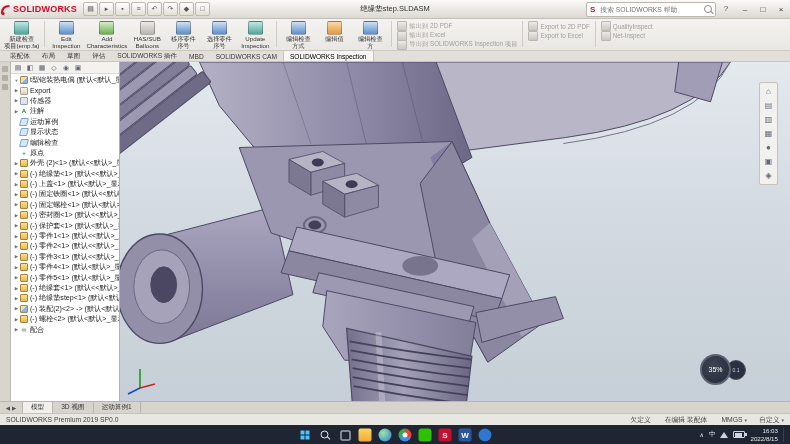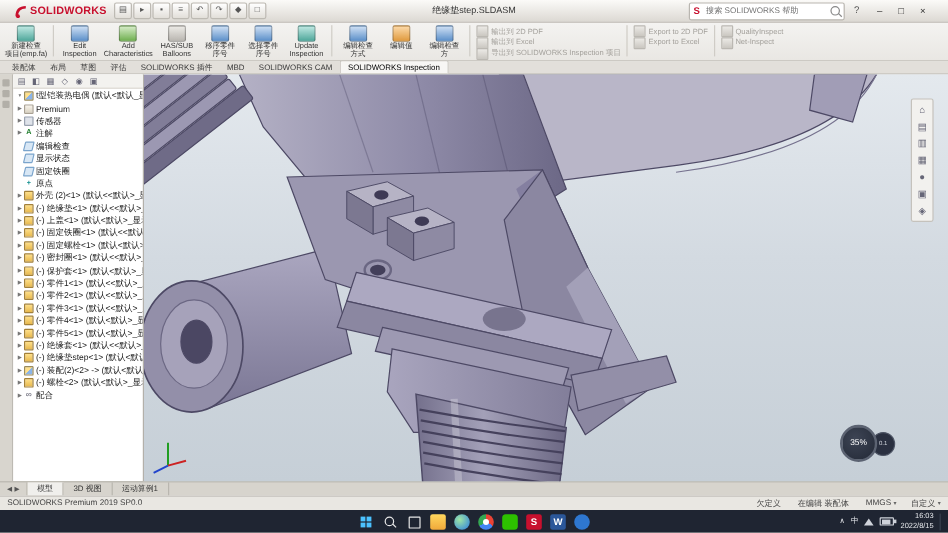--- a/index.html
+++ b/index.html
@@ -1,20 +1,20 @@
 <!DOCTYPE html>
 <html><head>
 <meta charset="utf-8">
 <style>
   html,body{margin:0;padding:0;}
   body{width:790px;height:444px;overflow:hidden;font-family:"Liberation Sans","DejaVu Sans",sans-serif;background:#ece9e4;}
   .app{position:relative;width:790px;height:444px;display:flex;flex-direction:column;}
 
   
-  .titlebar{height:18px;background:linear-gradient(#fbfaf8,#dcd9d3);border-bottom:1px solid #c2bfb9;display:flex;align-items:center;padding:0 12px;position:relative;flex:0 0 18px;}
+  .titlebar{height:18px;background:linear-gradient(#fbfaf8,#dcd9d3);border-bottom:1px solid #c2bfb9;display:flex;align-items:center;padding:0 0;position:relative;flex:0 0 18px;}
   .logo{display:flex;align-items:center;gap:2px;}
   .logo-text{color:#c8102e;font-weight:bold;font-size:9px;letter-spacing:.2px;}
   .qa{display:flex;align-items:center;margin-left:6px;gap:1px;}
   .qa-icon{width:13px;height:12px;border:1px solid #bdbab3;border-radius:2px;background:linear-gradient(#ffffff,#e2dfd9);font-size:7px;color:#555;text-align:center;line-height:11px;}
   .doc-title{position:absolute;left:50%;transform:translateX(-50%);font-size:7.5px;color:#333;white-space:nowrap;}
   .search{margin-left:auto;display:flex;align-items:center;background:#fff;border:1px solid #b9b6b0;border-radius:2px;height:13px;padding:0 3px;gap:3px;width:122px;}
   .search .s-logo{color:#c8102e;font-weight:bold;font-size:8px;}
   .search-input{border:none;outline:none;flex:1;font-size:6.8px;color:#555;min-width:0;font-family:inherit;background:transparent;}
   .mag{width:6px;height:6px;border:1.2px solid #888;border-radius:50%;position:relative;flex:0 0 auto;}
   .mag::after{content:"";position:absolute;width:4px;height:1.2px;background:#888;transform:rotate(45deg);left:5px;top:6px;}
@@ -297,51 +297,51 @@
 
           <div class="trow">
             <span class="tarrow">▾</span>
             <span class="ticon assembly"></span>
             <span class="tlabel">t型铠装热电偶 (默认&lt;默认_显示状态-1&gt;)</span>
           </div>
 
           <div class="trow">
             <span class="tarrow">▶</span>
             <span class="ticon folder"></span>
-            <span class="tlabel">Premium</span>
+            <span class="tlabel">Export</span>
           </div>
 
           <div class="trow">
             <span class="tarrow">▶</span>
             <span class="ticon sensor"></span>
             <span class="tlabel">传感器</span>
           </div>
 
           <div class="trow">
             <span class="tarrow">▶</span>
             <span class="ticon annot">A</span>
             <span class="tlabel">注解</span>
+          </div>
+
+          <div class="trow">
+            <span class="tarrow"></span>
+            <span class="ticon plane"></span>
+            <span class="tlabel">运动算例</span>
+          </div>
+
+          <div class="trow">
+            <span class="tarrow"></span>
+            <span class="ticon plane"></span>
+            <span class="tlabel">显示状态</span>
           </div>
 
           <div class="trow">
             <span class="tarrow"></span>
             <span class="ticon plane"></span>
             <span class="tlabel">编辑检查</span>
-          </div>
-
-          <div class="trow">
-            <span class="tarrow"></span>
-            <span class="ticon plane"></span>
-            <span class="tlabel">显示状态</span>
-          </div>
-
-          <div class="trow">
-            <span class="tarrow"></span>
-            <span class="ticon plane"></span>
-            <span class="tlabel">固定铁圈</span>
           </div>
 
           <div class="trow">
             <span class="tarrow"></span>
             <span class="ticon origin">+</span>
             <span class="tlabel">原点</span>
           </div>
 
           <div class="trow">
             <span class="tarrow">▶</span>

